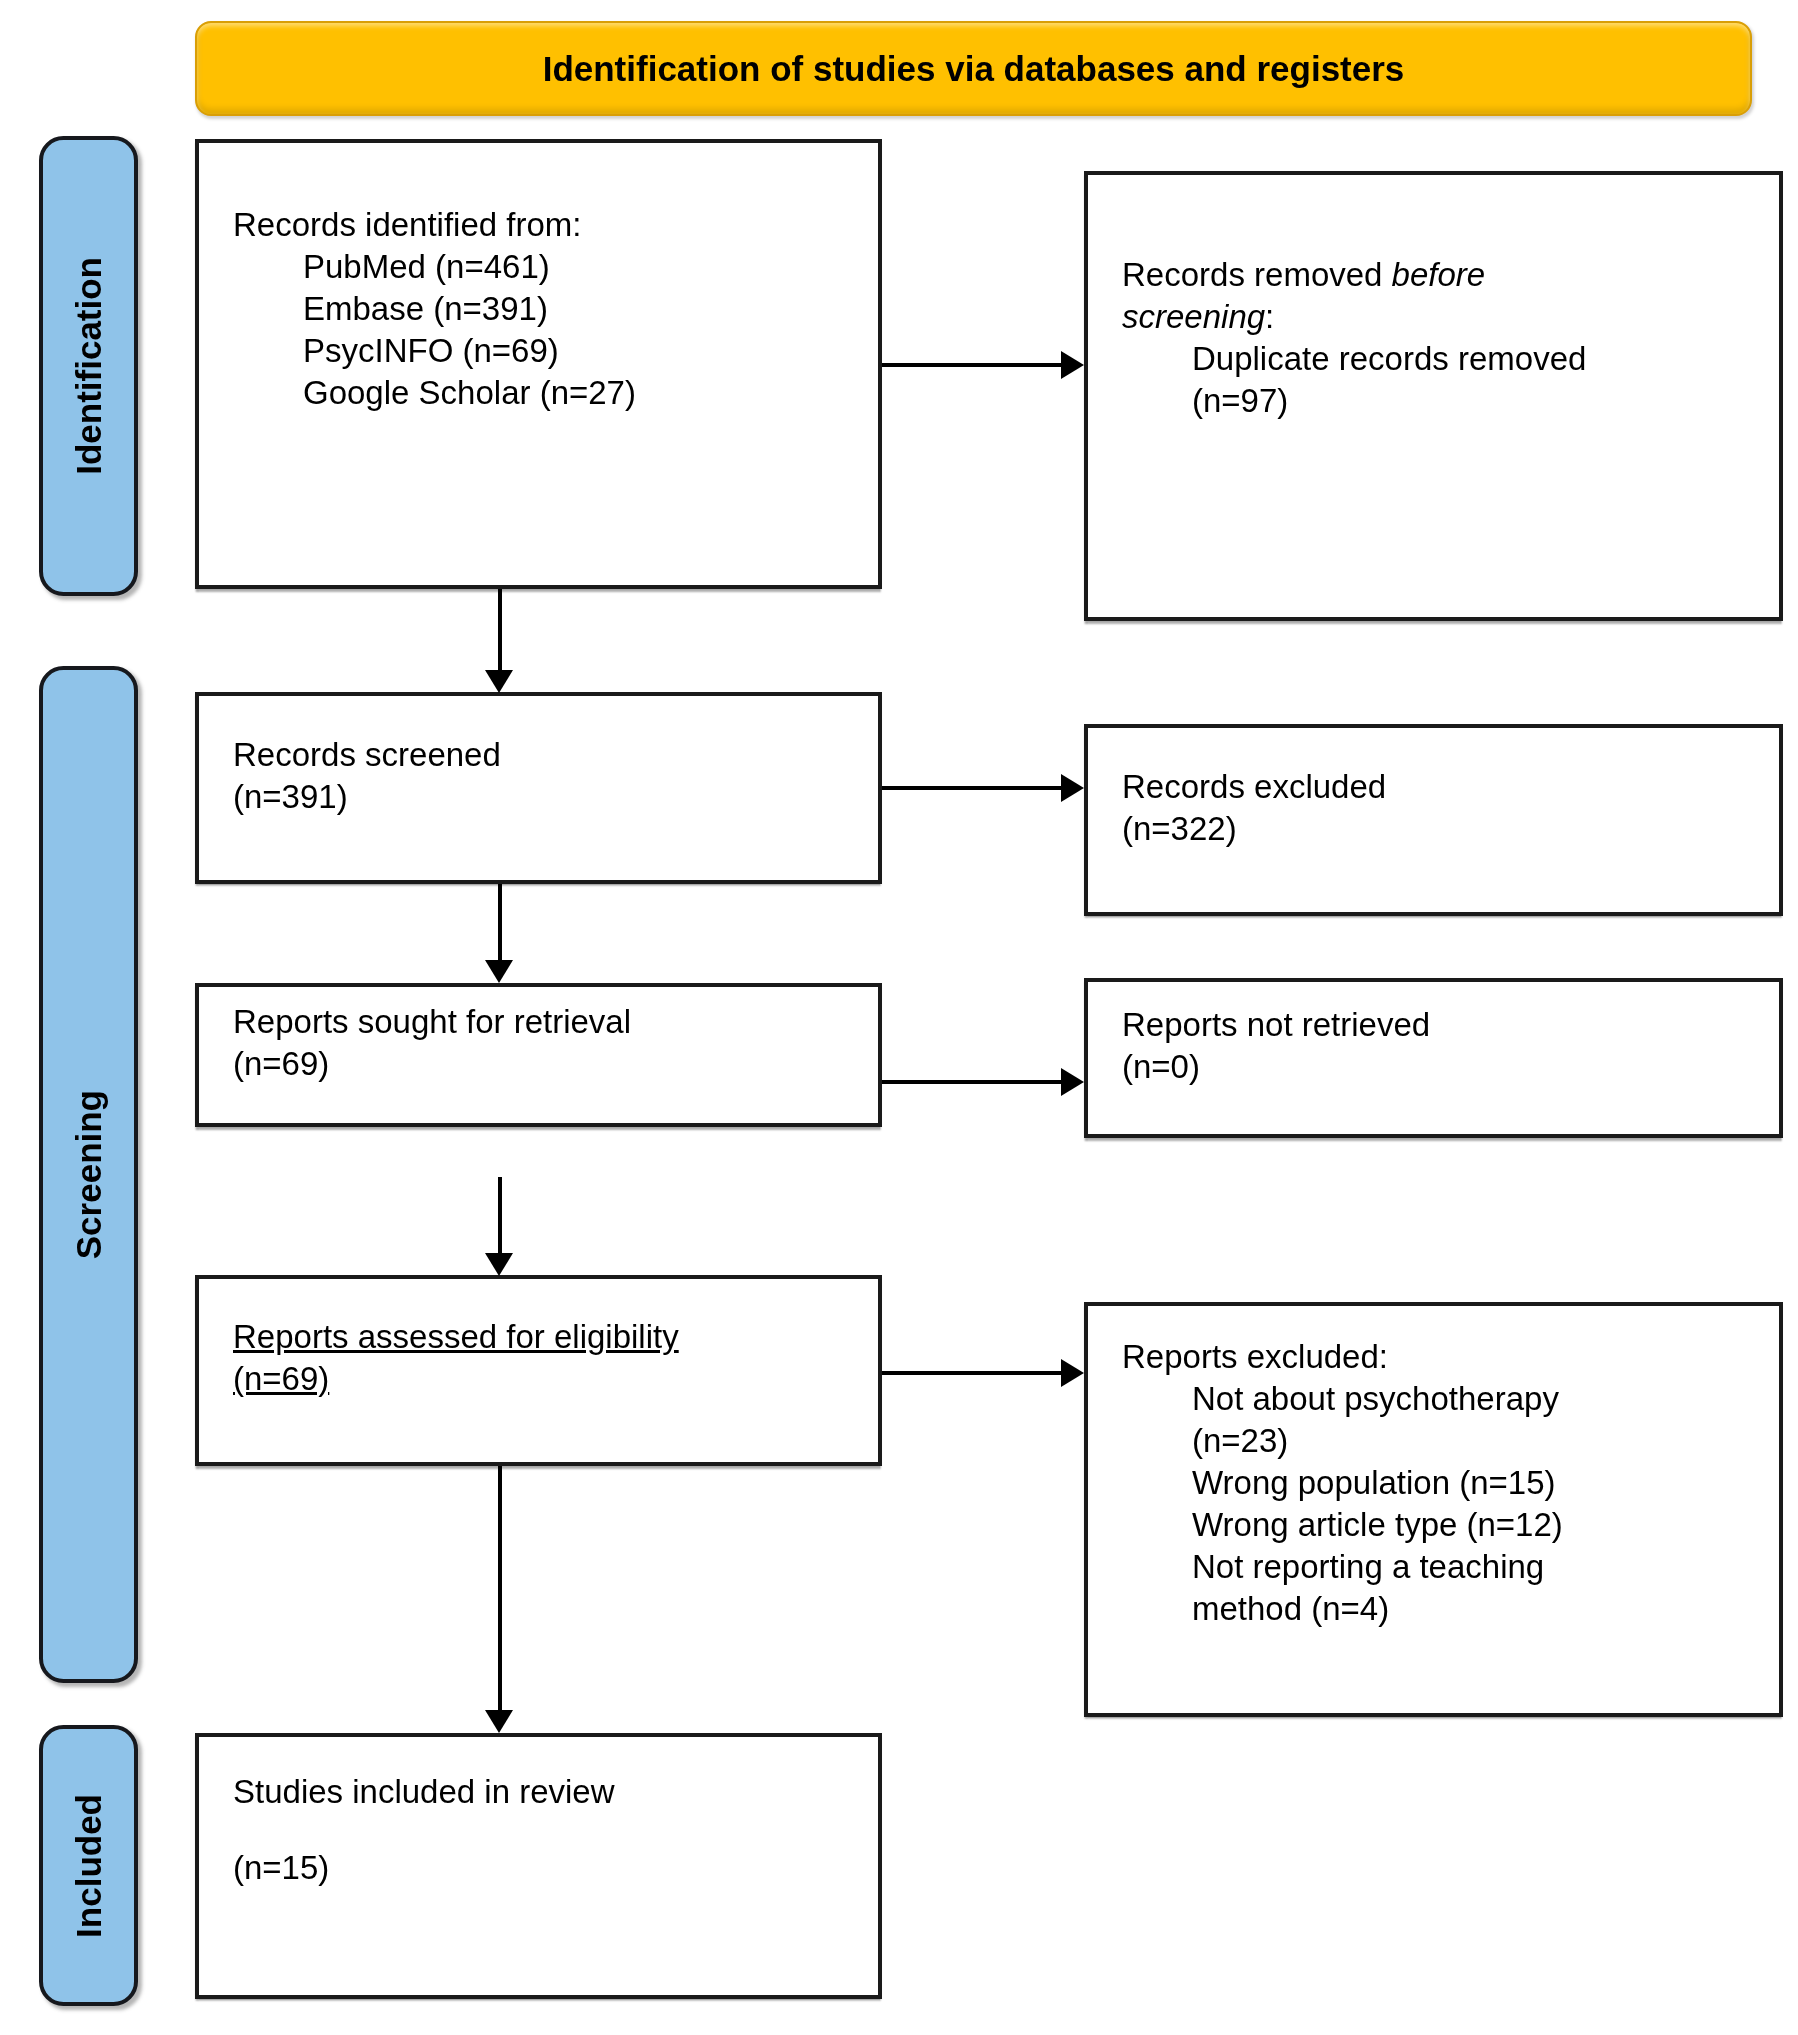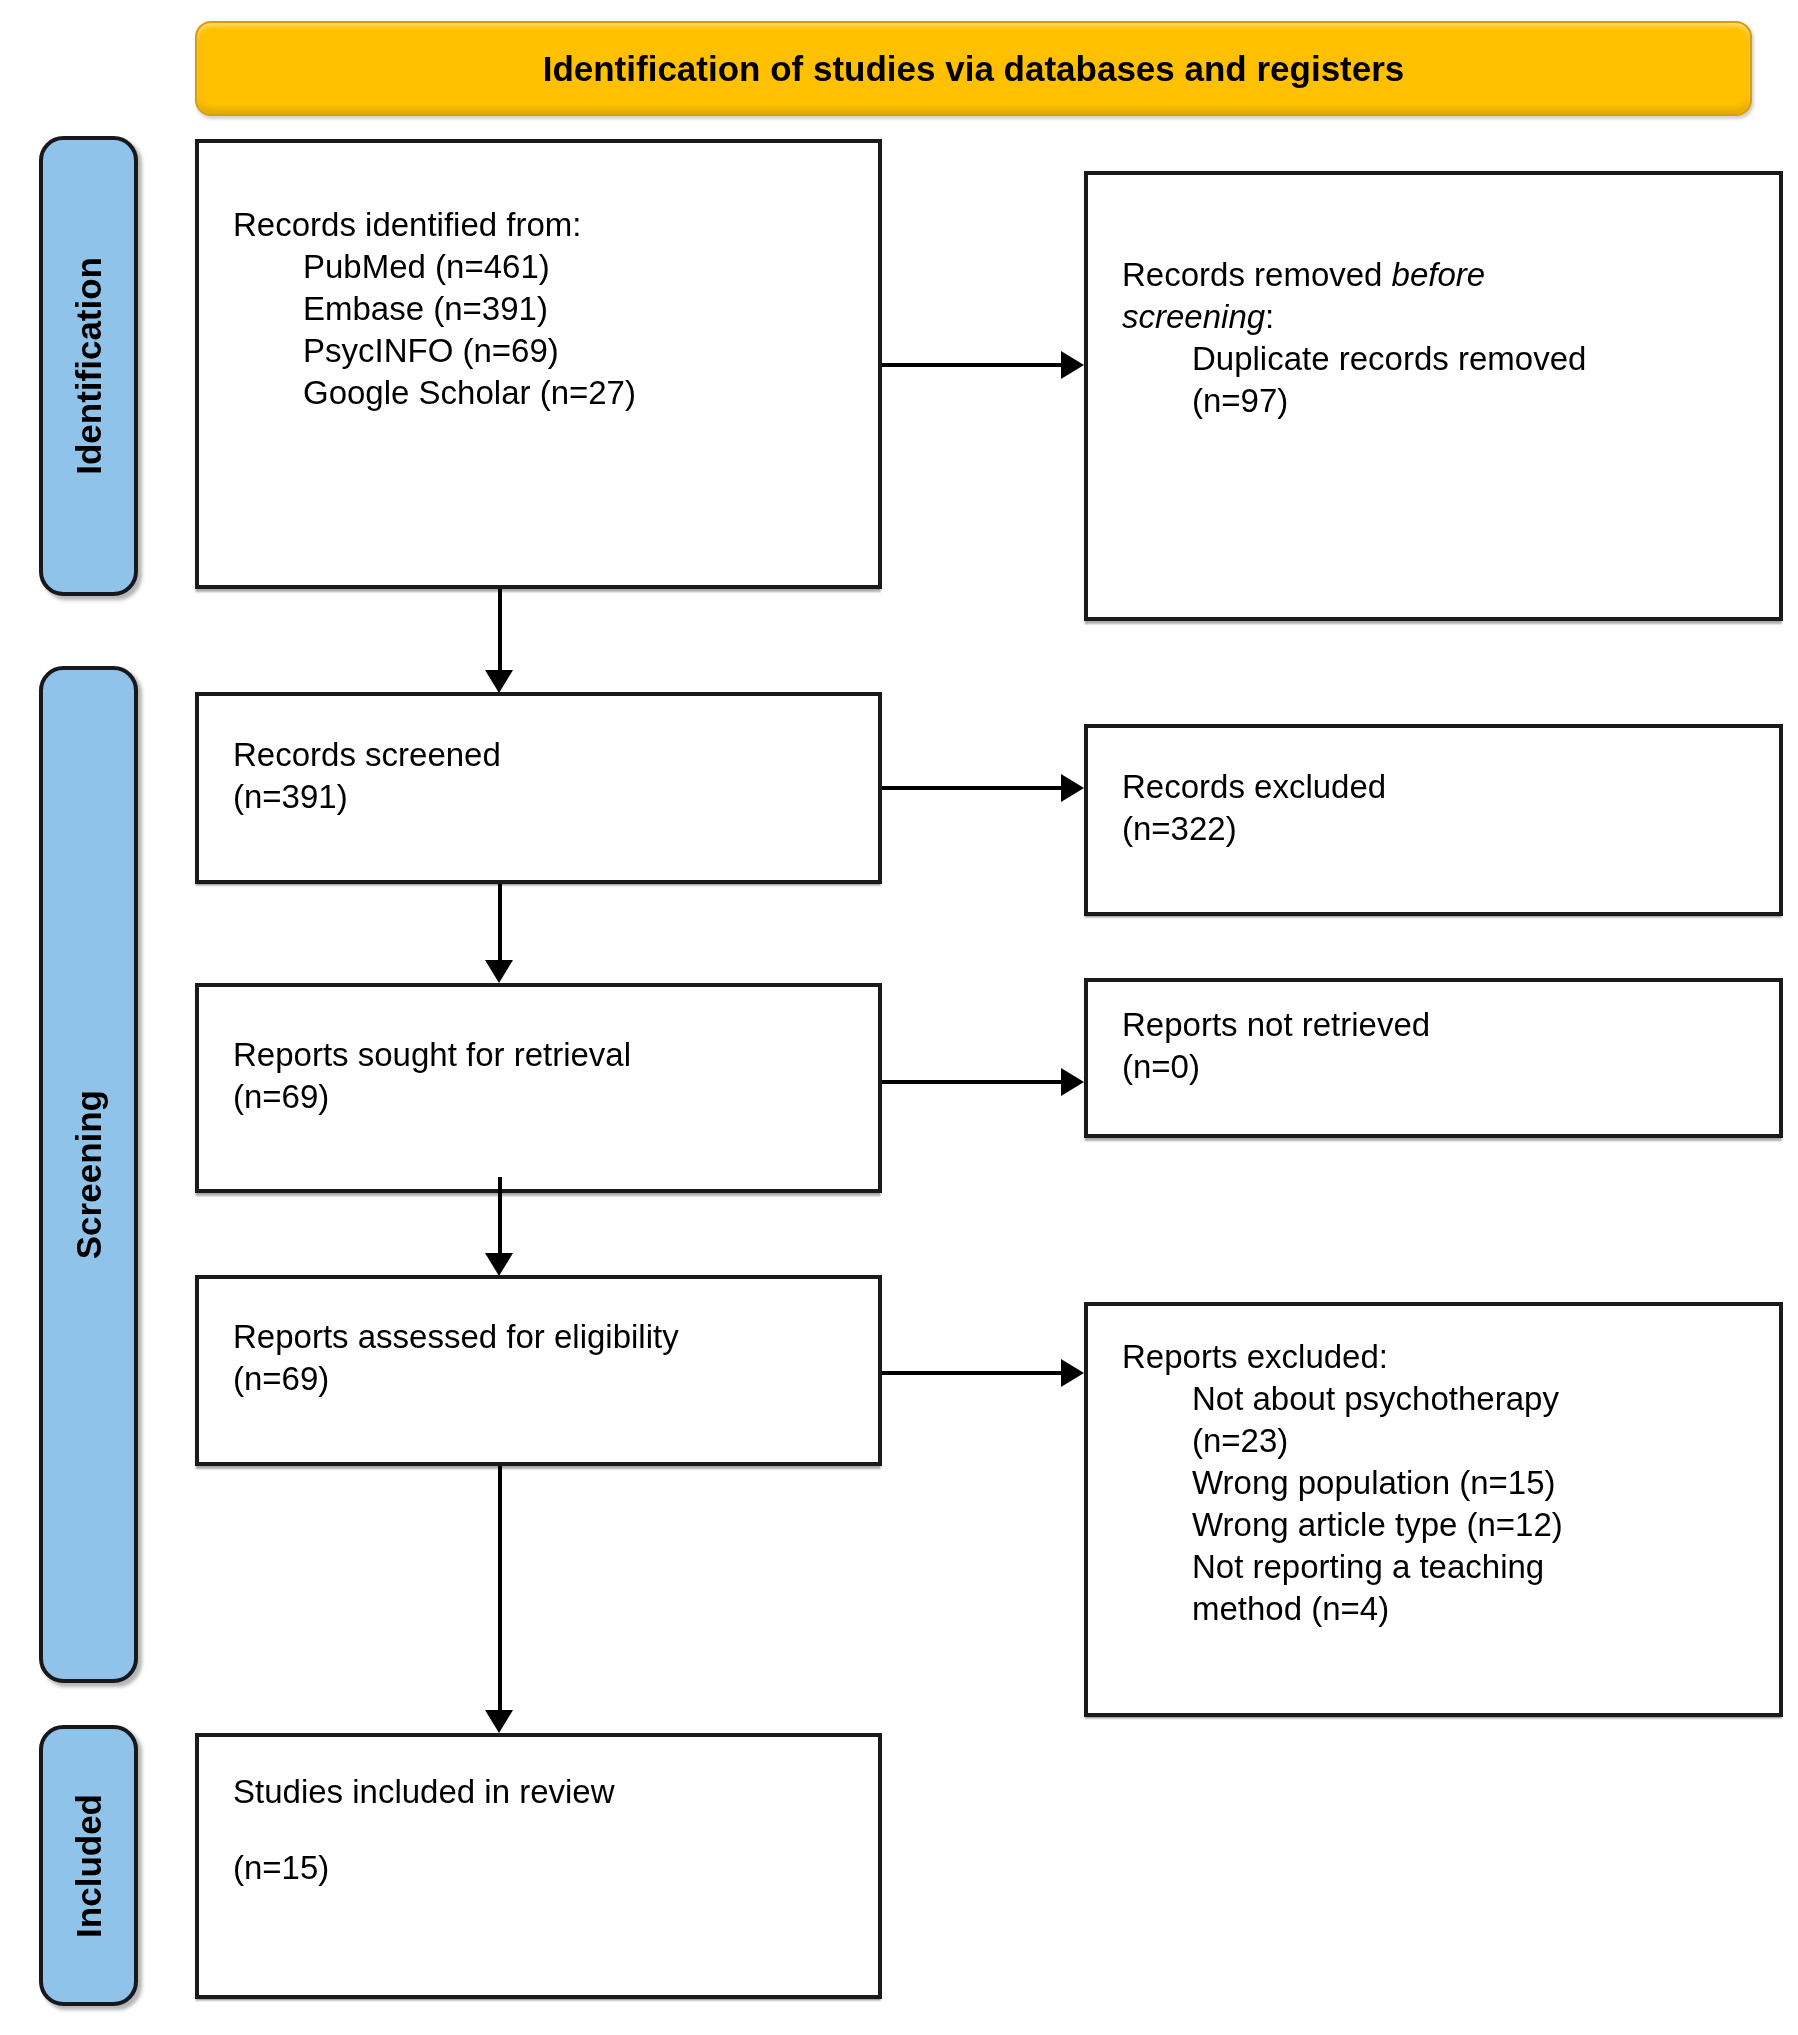--- a/index.html
+++ b/index.html
@@ -74,22 +74,22 @@
     padding:12.2px 24.4px 12.2px 34px;
     font-size:33px;
     line-height:42px;
     box-shadow:0 3.1px 1.8px -0.6px rgba(0,0,0,0.35);
   }
   .col-left{ left:195px; width:687px; }
   .col-right{ left:1084px; width:699px;margin-top:32px; }
 
   .fbox.b1{ top:139px; height:450px; padding-bottom:122px; }
   .fbox.b2{ top:692px; height:192px; padding-bottom:37px; }
-  .fbox.b3{ top:983px; height:210px; padding-bottom:37px; }
-  .fbox.b4{ top:1275px; height:191px; padding-bottom:37px; }
+  .fbox.b3{ top:983px; height:144px; padding-bottom:37px; }
+  .fbox.b4{ top:1275px; height:191px; padding-bottom:37px;text-decoration:underline; }
   .fbox.b5{ top:1733px; height:266px; padding-bottom:85px;gap:34px; }
 
   .fbox.r1{ top:139px; height:450px; padding-bottom:128px; }
   .fbox.r2{ top:692px; height:192px; padding-bottom:37px; }
   .fbox.r3{ top:946px; height:160px; padding-bottom:37px; }
   .fbox.r4{ top:1270px; height:415px; padding-bottom:65px; }
 
   .fbox .line{ white-space:nowrap; }
   .fbox .line.indent-1{ padding-left:70px; }
   .fbox .italic{ font-style:italic; }

